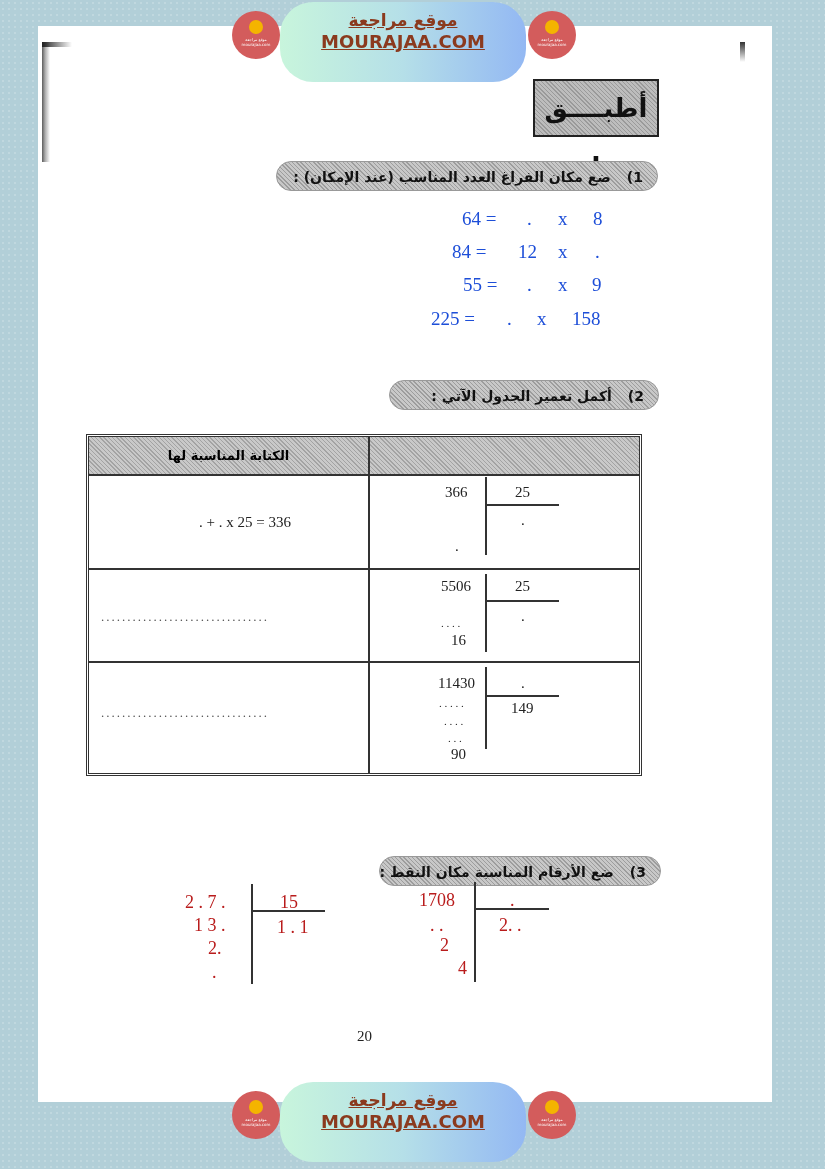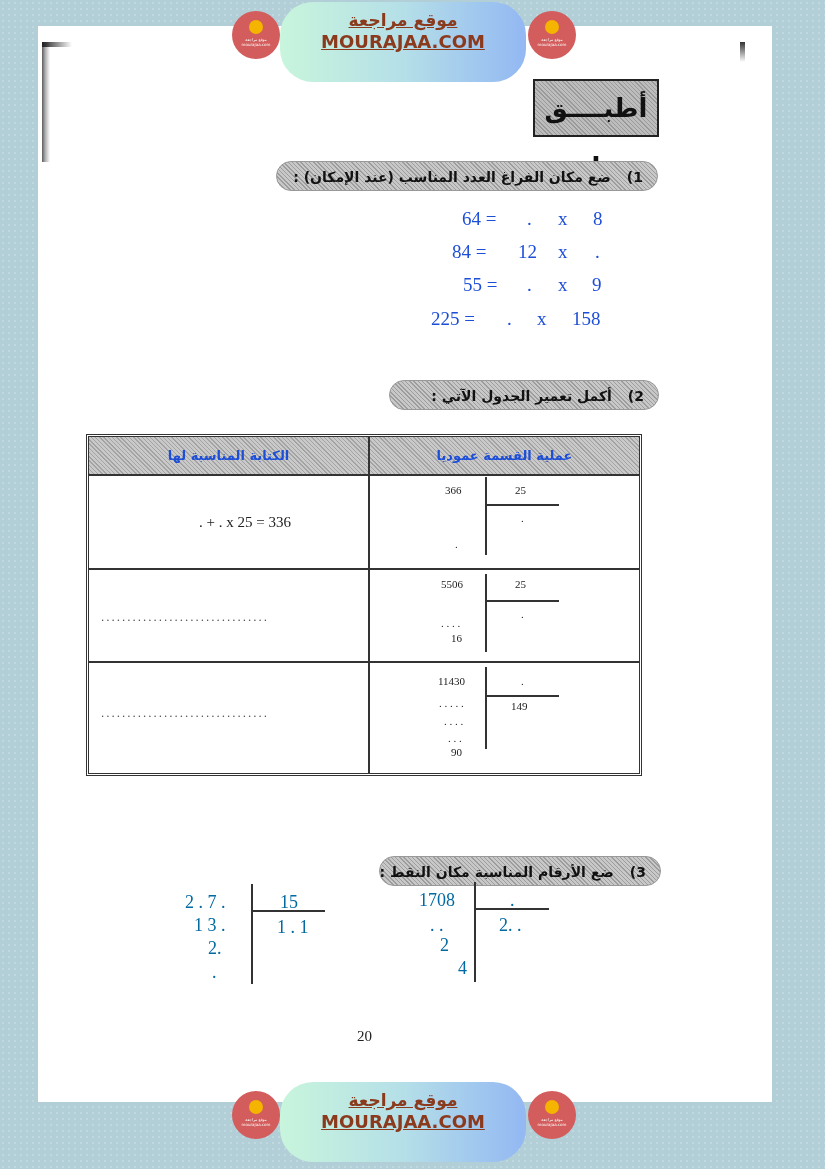--- a/index.html
+++ b/index.html
@@ -97,30 +97,30 @@
   .tbl .hdr {
     position:absolute; left:0; top:0; width:100%; height:37px;
     background-color:#c9c9c9;
     background-image:repeating-linear-gradient(45deg,#a3a3a3 0 1px,transparent 1px 3px);
     border-bottom:2px solid #333;
   }
   .tbl .vline { position:absolute; left:279px; top:0; width:2px; height:100%; background:#333; }
   .tbl .hline { position:absolute; left:0; width:100%; height:2px; background:#333; }
   .hdr-label {
     position:absolute; top:0; height:37px; line-height:37px; direction:rtl;
-    font-family:"DejaVu Sans",sans-serif; font-size:13px; font-weight:bold; color:#1d4ed8;
+    font-family:"DejaVu Sans",sans-serif; font-size:13px; font-weight:bold; color:#000000;
     text-align:center;
   }
   .cell-text { position:absolute; font-size:15px; color:#222; white-space:pre; }
   .dots { position:absolute; font-size:13px; color:#555; letter-spacing:2px; white-space:pre; }
   .div-v { position:absolute; width:2px; background:#333; }
   .div-h { position:absolute; height:2px; background:#333; }
-  .dnum { position:absolute; font-size:11px; color:#222; white-space:pre; }
+  .dnum { position:absolute; font-size:15px; color:#222; white-space:pre; }
   .page-num { position:absolute; left:357px; top:1028px; font-size:15px; color:#222; }
-  .bignum { position:absolute; font-size:18px; color:#0369a1; white-space:pre; }
+  .bignum { position:absolute; font-size:18px; color:#b91c1c; white-space:pre; }
 </style>
 </head>
 <body>
 
 <div class="page"></div>
 <div class="scan-edge-left"></div>
 <div class="scan-edge-top"></div>
 <div class="scan-edge-right"></div>
 
 <div class="banner top">
@@ -168,21 +168,20 @@
   <span style="left:137px">x</span>
   <span style="left:172px">158</span>
 </div>
 
 <div class="section-pill" style="left:389px; top:380px; width:270px;">
   <span class="num">2)</span><span>أكمل تعمير الجدول الآتي :</span>
 </div>
 
 <div class="tbl">
   <div class="hdr"></div>
-  <div class="hdr-label" style="left:281px; width:269px;">عملية القسمة عموديا</div>
   <div class="hdr-label" style="left:0; width:279px;">الكتابة المناسبة لها</div>
   <div class="vline"></div>
   <div class="hline" style="top:131px;"></div>
   <div class="hline" style="top:224px;"></div>
 
   <div>
     <div class="cell-text" style="left:110px; top:77px;">. + . x 25 = 336</div>
     <div class="dnum" style="left:356px; top:47px;">366</div>
     <div class="div-v" style="left:396px; top:40px; height:78px;"></div>
     <div class="div-h" style="left:396px; top:67px; width:74px;"></div>

